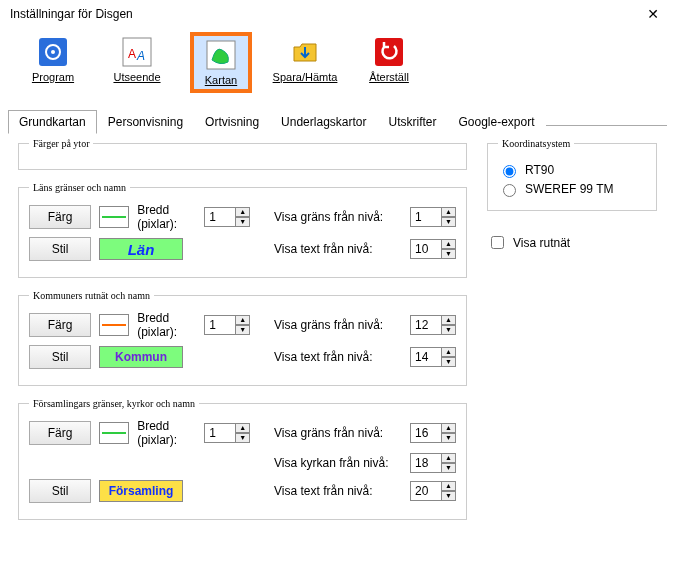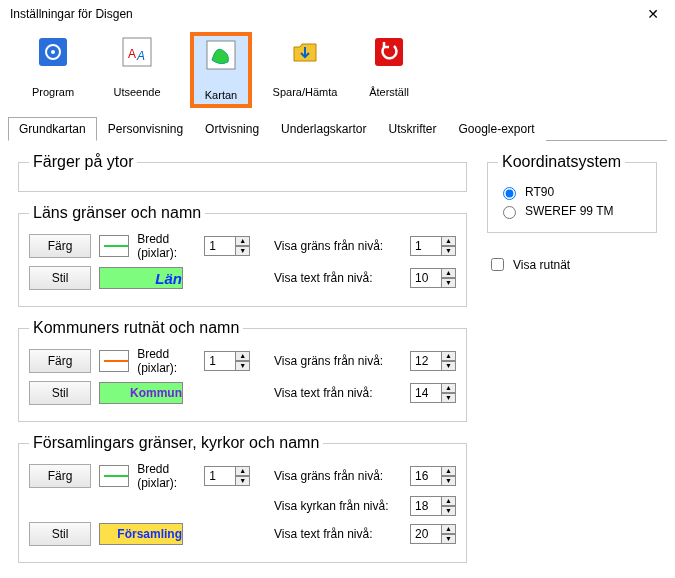--- a/index.html
+++ b/index.html
@@ -4,33 +4,33 @@
 <style>
 * { box-sizing: border-box; font-family: "Segoe UI", Tahoma, sans-serif; font-size: 12px; }
 body { margin: 0; padding: 0; background: #fff; width: 675px; }
 .titlebar { display: flex; justify-content: space-between; align-items: center; padding: 6px 10px; }
 .titlebar .title { font-size: 12px; }
 .close-x { font-size: 14px; cursor: pointer; padding: 0 6px; }
 .toolbar { display: flex; gap: 22px; padding: 4px 22px 8px; }
 .tool { display: flex; flex-direction: column; align-items: center; width: 62px; border: 1px solid transparent; padding: 3px 0; cursor: pointer; }
 .tool.selected { border: 4px solid #f97316; background: #cfe4ff; }
 .tool .icon { width: 32px; height: 32px; display: flex; align-items: center; justify-content: center; }
-.tool .label { margin-top: 18px; font-size: 11px; }
+.tool .label { margin-top: 3px; font-size: 11px; text-decoration: underline; }
 .tabstrip { display: flex; border-bottom: 1px solid #aaa; margin: 0 8px; }
-.tab { padding: 4px 10px; border: 1px solid transparent; border-bottom: none; cursor: pointer; position: relative; top: 1px; background: #fff; }
+.tab { padding: 4px 10px; border: 1px solid transparent; border-bottom: none; cursor: pointer; position: relative; top: 9px; background: #fff; }
 .tab.active { border-color: #aaa; border-bottom: 1px solid #fff; }
 .content { padding: 12px 18px; display: flex; gap: 20px; }
 .leftcol { flex: 1; }
 .rightcol { width: 170px; }
 fieldset { border: 1px solid #ccc; margin: 0 0 12px; padding: 10px 10px 10px 10px; }
-legend { padding: 0 4px; font-size: 16px; }
+legend { padding: 0 4px; font-size: 10px; font-family: Liberation Serif, serif; }
 .row { display: flex; align-items: center; gap: 8px; margin-bottom: 6px; }
 .btn { min-width: 62px; height: 24px; border: 1px solid #aaa; background: linear-gradient(#fafafa,#e6e6e6); cursor: pointer; text-align: center; padding: 0 8px; }
 .swatch { width: 48px; height: 20px; border: 1px solid #888; }
-.swatch-wide { width: 84px; height: 22px; border: 1px solid #888; display: flex; align-items: center; justify-content: flex-end; font-weight: bold; }
+.swatch-wide { width: 84px; height: 22px; border: 1px solid #888; display: flex; align-items: center; justify-content: center; font-weight: bold; }
 .line-sample { width: 24px; height: 2px; }
 .spin { display: inline-flex; align-items: stretch; }
 .spin input { width: 32px; height: 20px; border: 1px solid #888; text-align: left; padding-left: 4px; }
 .spin .arrows { display: flex; flex-direction: column; }
 .spin .arrow { width: 14px; height: 10px; border: 1px solid #888; border-left: none; font-size: 7px; line-height: 7px; text-align: center; background: #eee; cursor: pointer; }
 .lbl { min-width: 128px; }
 .chk { display: flex; align-items: center; gap: 6px; margin-top: 22px; }
 .chk input { width: 13px; height: 13px; }
 .radio-row { display: flex; align-items: center; gap: 6px; margin: 3px 0; }
 </style>

